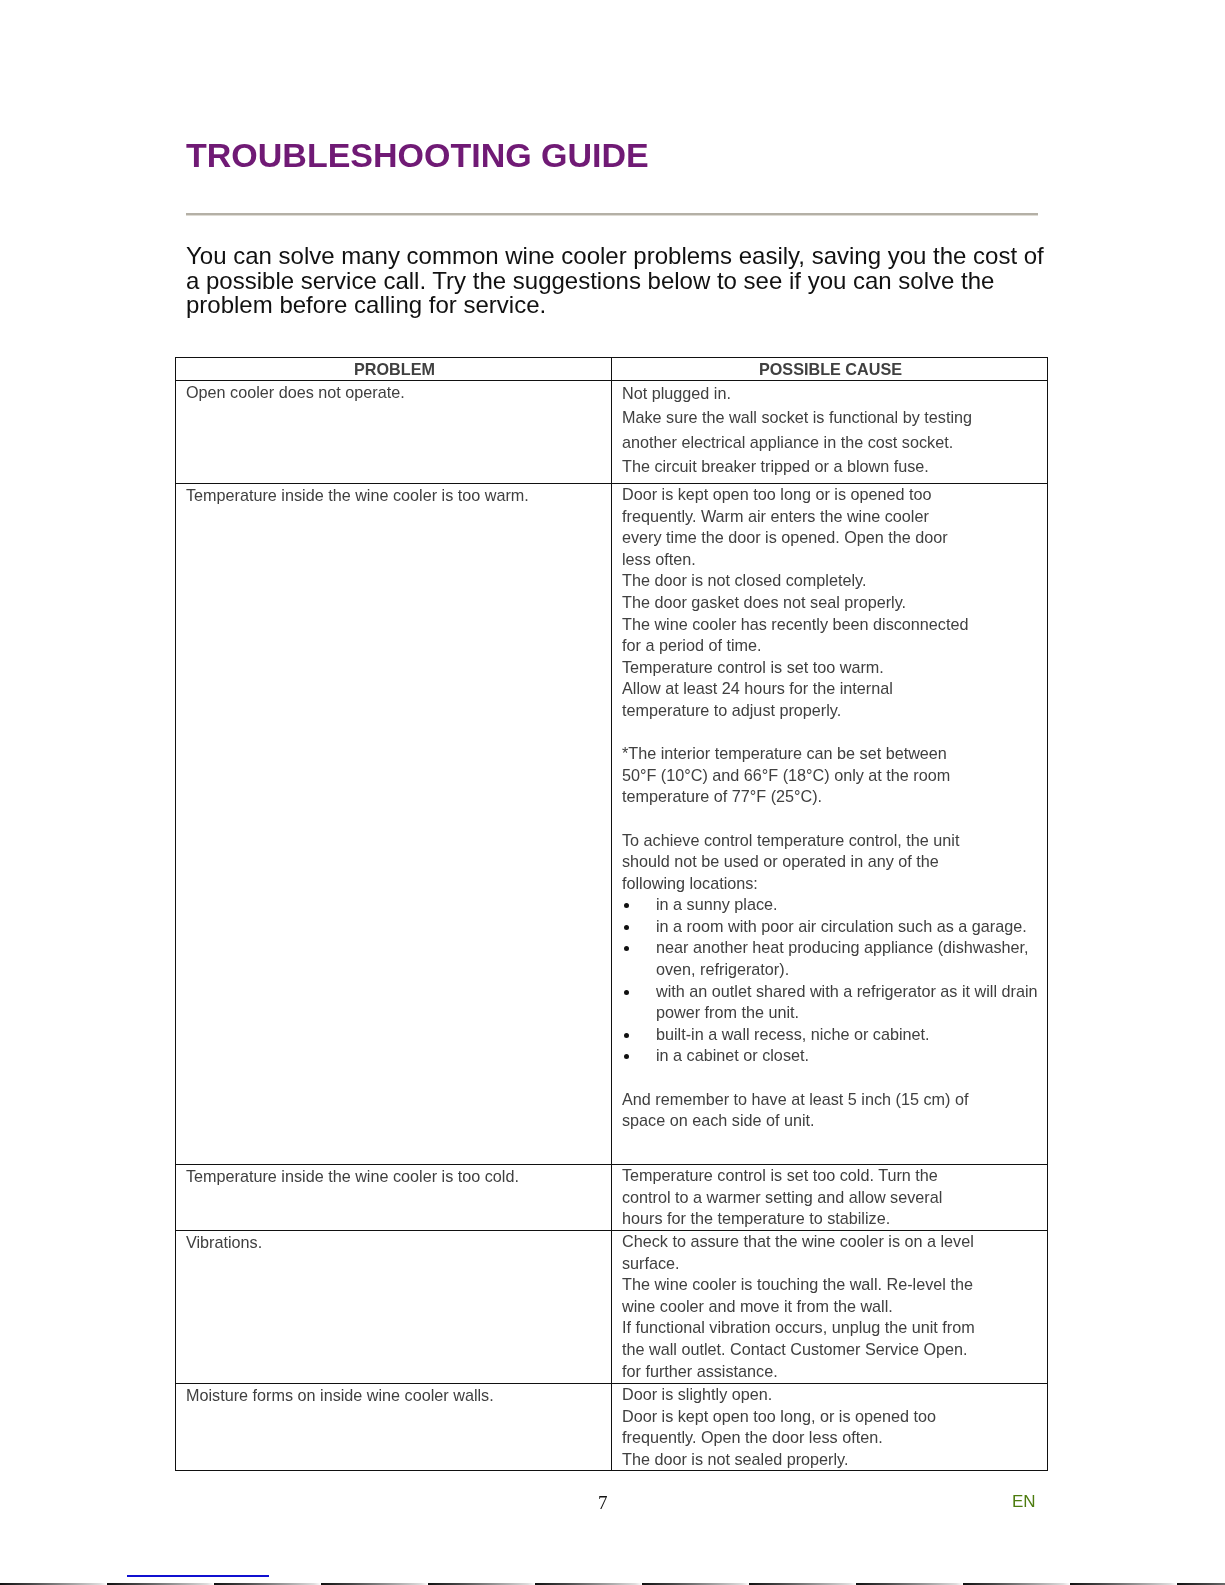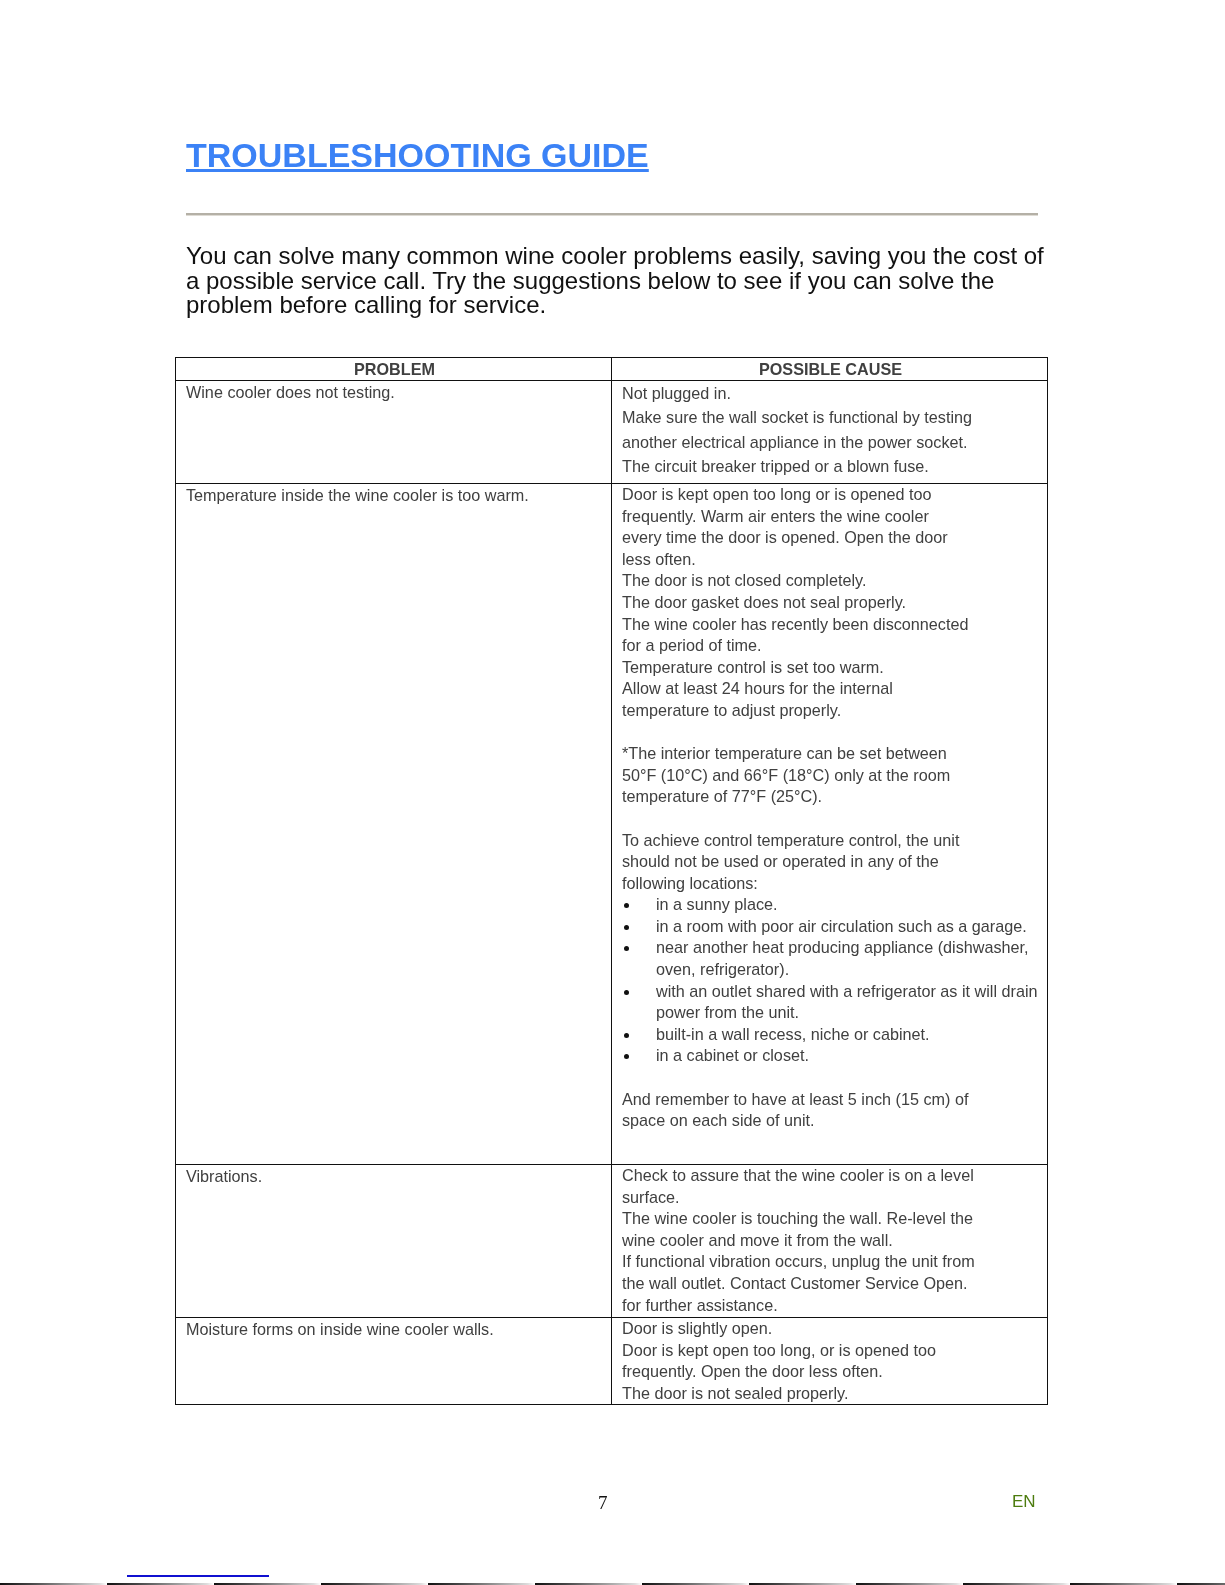--- a/index.html
+++ b/index.html
@@ -3,22 +3,21 @@
 <meta charset="utf-8">
 <style>
   html, body { margin: 0; padding: 0; background: #ffffff; }
   body {
     width: 1225px; height: 1585px; position: relative; overflow: hidden;
     font-family: "Liberation Sans", sans-serif; color: #111111;
   }
   .page-title {
     position: absolute; left: 186px; top: 136px;
     font-size: 34px; font-weight: bold; letter-spacing: 0px; margin: 0;
-    color: #3b82f6;
-    text-decoration: underline;
+    color: #701a75;
   }
   .title-rule {
     position: absolute; left: 186px; top: 213px; width: 852px; height: 2px;
     background: #b4b0a6; border-bottom: 1px solid #dedbd4;
   }
   .intro {
     position: absolute; left: 186px; top: 244px; width: 860px;
     font-size: 24px; line-height: 24.5px; margin: 0; color: #111;
   }
   table.guide {
@@ -81,25 +80,25 @@
     </colgroup>
   <thead>
     <tr>
       <th>PROBLEM</th>
       <th>POSSIBLE CAUSE</th>
     </tr>
   </thead>
   <tbody>
 
     <tr class="row-1">
-      <td class="problem-cell">Wine cooler does not testing.</td>
+      <td class="problem-cell">Open cooler does not operate.</td>
       <td>
         <span class="cause-line tall">Not plugged in.</span>
         <span class="cause-line tall">Make sure the wall socket is functional by testing</span>
-        <span class="cause-line tall">another electrical appliance in the power socket.</span>
+        <span class="cause-line tall">another electrical appliance in the cost socket.</span>
         <span class="cause-line tall">The circuit breaker tripped or a blown fuse.</span>
       </td>
     </tr>
 
     <tr class="row-2">
       <td class="problem-cell">Temperature inside the wine cooler is too warm.</td>
       <td>
         <span class="cause-line">Door is kept open too long or is opened too</span>
         <span class="cause-line">frequently.  Warm air enters the wine cooler</span>
         <span class="cause-line">every time the door is opened.  Open the door</span>
@@ -126,20 +125,28 @@
           <li><span class="dot"></span><span>with an outlet shared with a refrigerator as it will drain power from the unit.</span></li>
           <li><span class="dot"></span><span>built-in a wall recess, niche or cabinet.</span></li>
           <li><span class="dot"></span><span>in a cabinet or closet.</span></li>
         </ul>
         <span class="cause-gap"></span>
         <span class="cause-line">And remember to have at least 5 inch (15 cm) of</span>
         <span class="cause-line">space on each side of unit.</span>
       </td>
     </tr>
 
+    <tr class="row-3">
+      <td class="problem-cell">Temperature inside the wine cooler is too cold.</td>
+      <td>
+        <span class="cause-line">Temperature control is set too cold.  Turn the</span>
+        <span class="cause-line">control to a warmer setting and allow several</span>
+        <span class="cause-line">hours for the temperature to stabilize.</span>
+      </td>
+    </tr>
 
     <tr class="row-4">
       <td class="problem-cell">Vibrations.</td>
       <td>
         <span class="cause-line">Check to assure that the wine cooler is on a level</span>
         <span class="cause-line">surface.</span>
         <span class="cause-line">The wine cooler is touching the wall.  Re-level the</span>
         <span class="cause-line">wine cooler and move it from the wall.</span>
         <span class="cause-line">If functional vibration occurs, unplug the unit from</span>
         <span class="cause-line">the wall outlet.  Contact Customer Service Open.</span>

